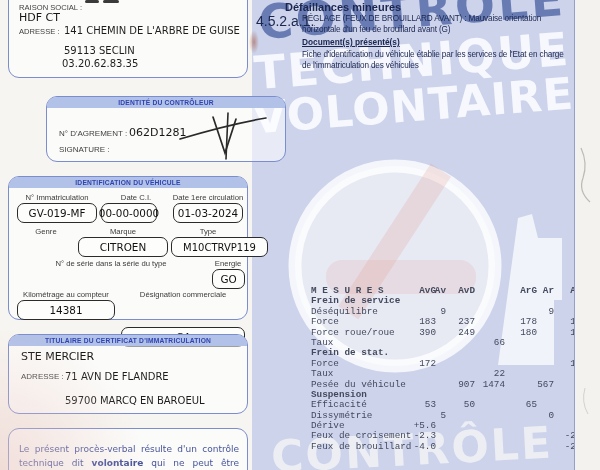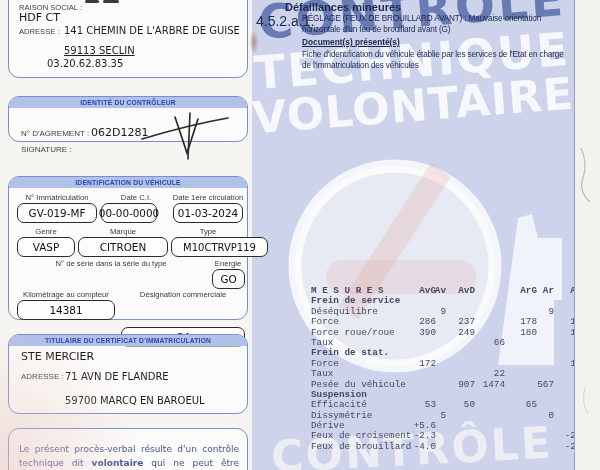--- a/index.html
+++ b/index.html
@@ -142,21 +142,21 @@
       <div class="mrow msection">
         <span class="mlabel">Frein de service</span>
       </div>
       <div class="mrow">
         <span class="mlabel">Déséquilibre</span>
         <span class="mcell col-Av">9</span>
         <span class="mcell col-Ar">9</span>
       </div>
       <div class="mrow">
         <span class="mlabel">Force</span>
-        <span class="mcell col-AvG">286</span>
+        <span class="mcell col-AvG">183</span>
         <span class="mcell col-AvD">237</span>
         <span class="mcell col-ArG">178</span>
         <span class="mcell col-ArD">163</span>
       </div>
       <div class="mrow">
         <span class="mlabel">Force roue/roue</span>
         <span class="mcell col-AvG">390</span>
         <span class="mcell col-AvD">249</span>
         <span class="mcell col-ArG">180</span>
         <span class="mcell col-ArD">163</span>
@@ -220,25 +220,25 @@
     <path d="M6,148 q7,15 2,30 q-5,13 7,24" stroke="rgba(150,150,140,0.6)" stroke-width="1.2" fill="none"></path>
     <path d="M10,388 q-4,14 3,26" stroke="rgba(170,170,160,0.45)" stroke-width="1" fill="none"></path>
   </svg>
 </div>
 
 <div class="lbox" style="top:-14px;height:92px;">
   <div class="lab" style="left:10px;top:16px;">RAISON SOCIAL :</div>
   <div class="val-lg" style="left:10px;top:24px;">HDF CT</div>
   <div class="lab" style="left:10px;top:40px;">ADRESSE :</div>
   <div class="val-md" style="left:55px;top:38px;">141 CHEMIN DE L'ARBRE DE GUISE</div>
-  <div class="val-md" style="left:55px;top:58px;text-decoration:underline;">59113 SECLIN</div>
-  <div class="val-md" style="left:38px;top:71px;">03.20.62.83.35</div>
-</div>
-
-<div class="lbox" style="top:96px;height:46px;">
+  <div class="val-md" style="left:55px;top:58px;">59113 SECLIN</div>
+  <div class="val-md" style="left:53px;top:71px;">03.20.62.83.35</div>
+</div>
+
+<div class="lbox" style="top:96px;height:66px;margin-left:38px;">
   <div class="band">IDENTITÉ DU CONTRÔLEUR</div>
   <div class="lab" style="left:12px;top:32px;font-size:8px;">N° D'AGREMENT :</div>
   <div class="val-lg" style="left:82px;top:29px;">062D1281</div>
   <div class="lab" style="left:12px;top:48px;font-size:8px;">SIGNATURE :</div>
   <svg class="abs" style="left:128px;top:6px;" width="95" height="58" viewBox="0 0 95 58">
     <path d="M5,36 C25,30 62,20 91,15" stroke="#2a2a2a" stroke-width="1.7" fill="none" stroke-linecap="round"></path>
     <path d="M38,14 L50,50 L61,16" stroke="#2a2a2a" stroke-width="1.7" fill="none" stroke-linecap="round"></path>
     <path d="M53,10 L51,56" stroke="#2a2a2a" stroke-width="1.6" fill="none" stroke-linecap="round"></path>
   </svg>
 </div>
@@ -249,21 +249,20 @@
   <div class="flabel" style="left:-12px;top:16px;">N° Immatriculation</div>
   <div class="flabel" style="left:67px;top:16px;">Date C.I.</div>
   <div class="flabel" style="left:139px;top:16px;">Date 1ere circulation</div>
   <div class="fbox" style="left:8px;top:26px;width:80px;">GV-019-MF</div>
   <div class="fbox" style="left:92px;top:26px;width:56px;">00-00-0000</div>
   <div class="fbox" style="left:164px;top:26px;width:70px;">01-03-2024</div>
 
   <div class="flabel" style="left:-23px;top:50px;">Genre</div>
   <div class="flabel" style="left:54px;top:50px;">Marque</div>
   <div class="flabel" style="left:139px;top:50px;">Type</div>
-  <div class="fbox" style="left:8px;top:60px;width:58px;">VASP</div>
   <div class="fbox" style="left:69px;top:60px;width:90px;">CITROEN</div>
   <div class="fbox" style="left:162px;top:60px;width:97px;font-size:10px;">M10CTRVP119</div>
 
   <div class="flabel" style="left:42px;top:82px;text-align:center;">N° de série dans la série du type</div>
   <div class="flabel" style="left:159px;top:82px;">Energie</div>
   <div class="fbox" style="left:203px;top:92px;width:33px;">GO</div>
 
   <div class="flabel" style="left:-3px;top:113px;">Kilométrage au compteur</div>
   <div class="flabel" style="left:114px;top:113px;">Désignation commerciale</div>
   <div class="fbox" style="left:8px;top:123px;width:98px;">14381</div>

